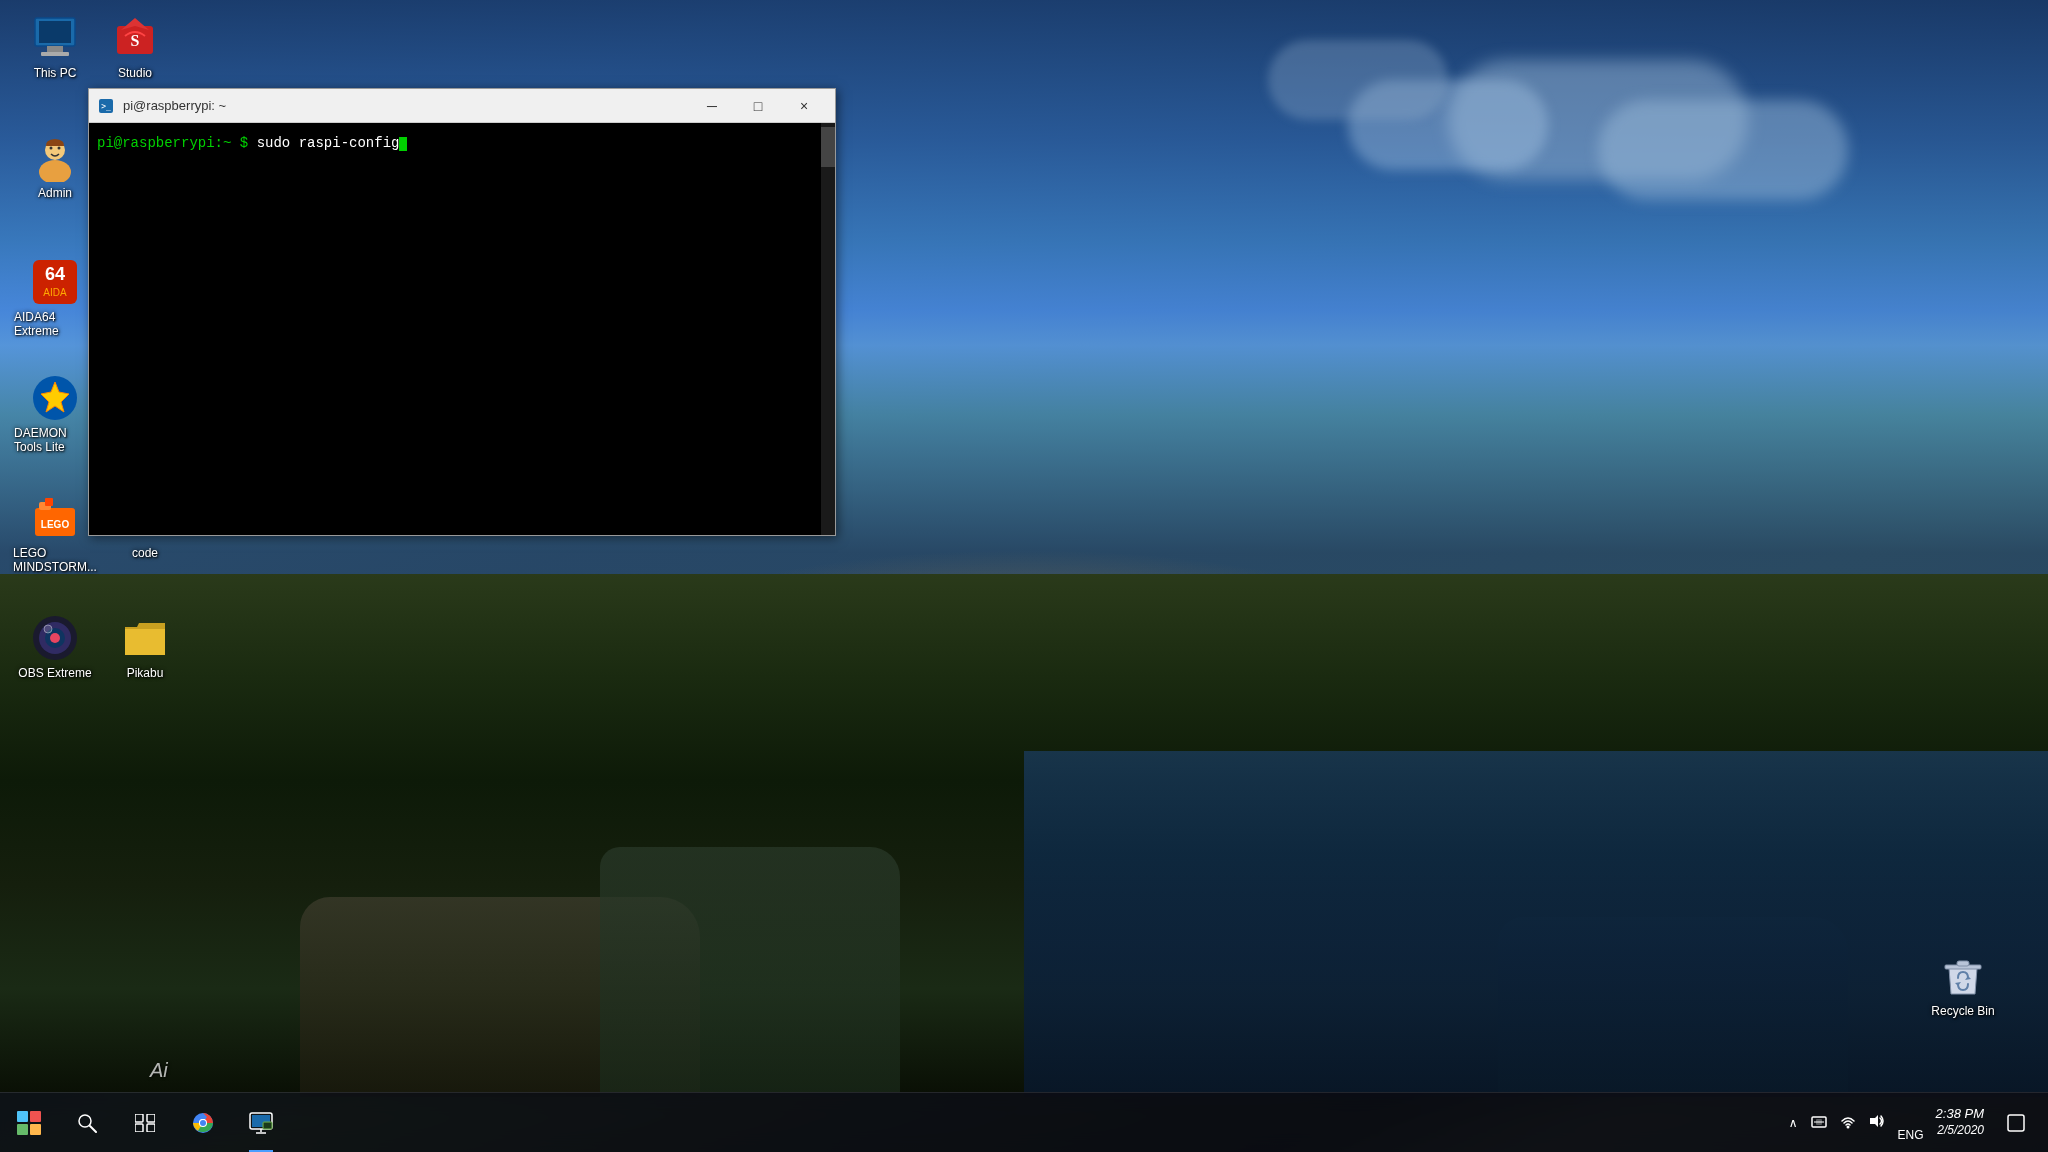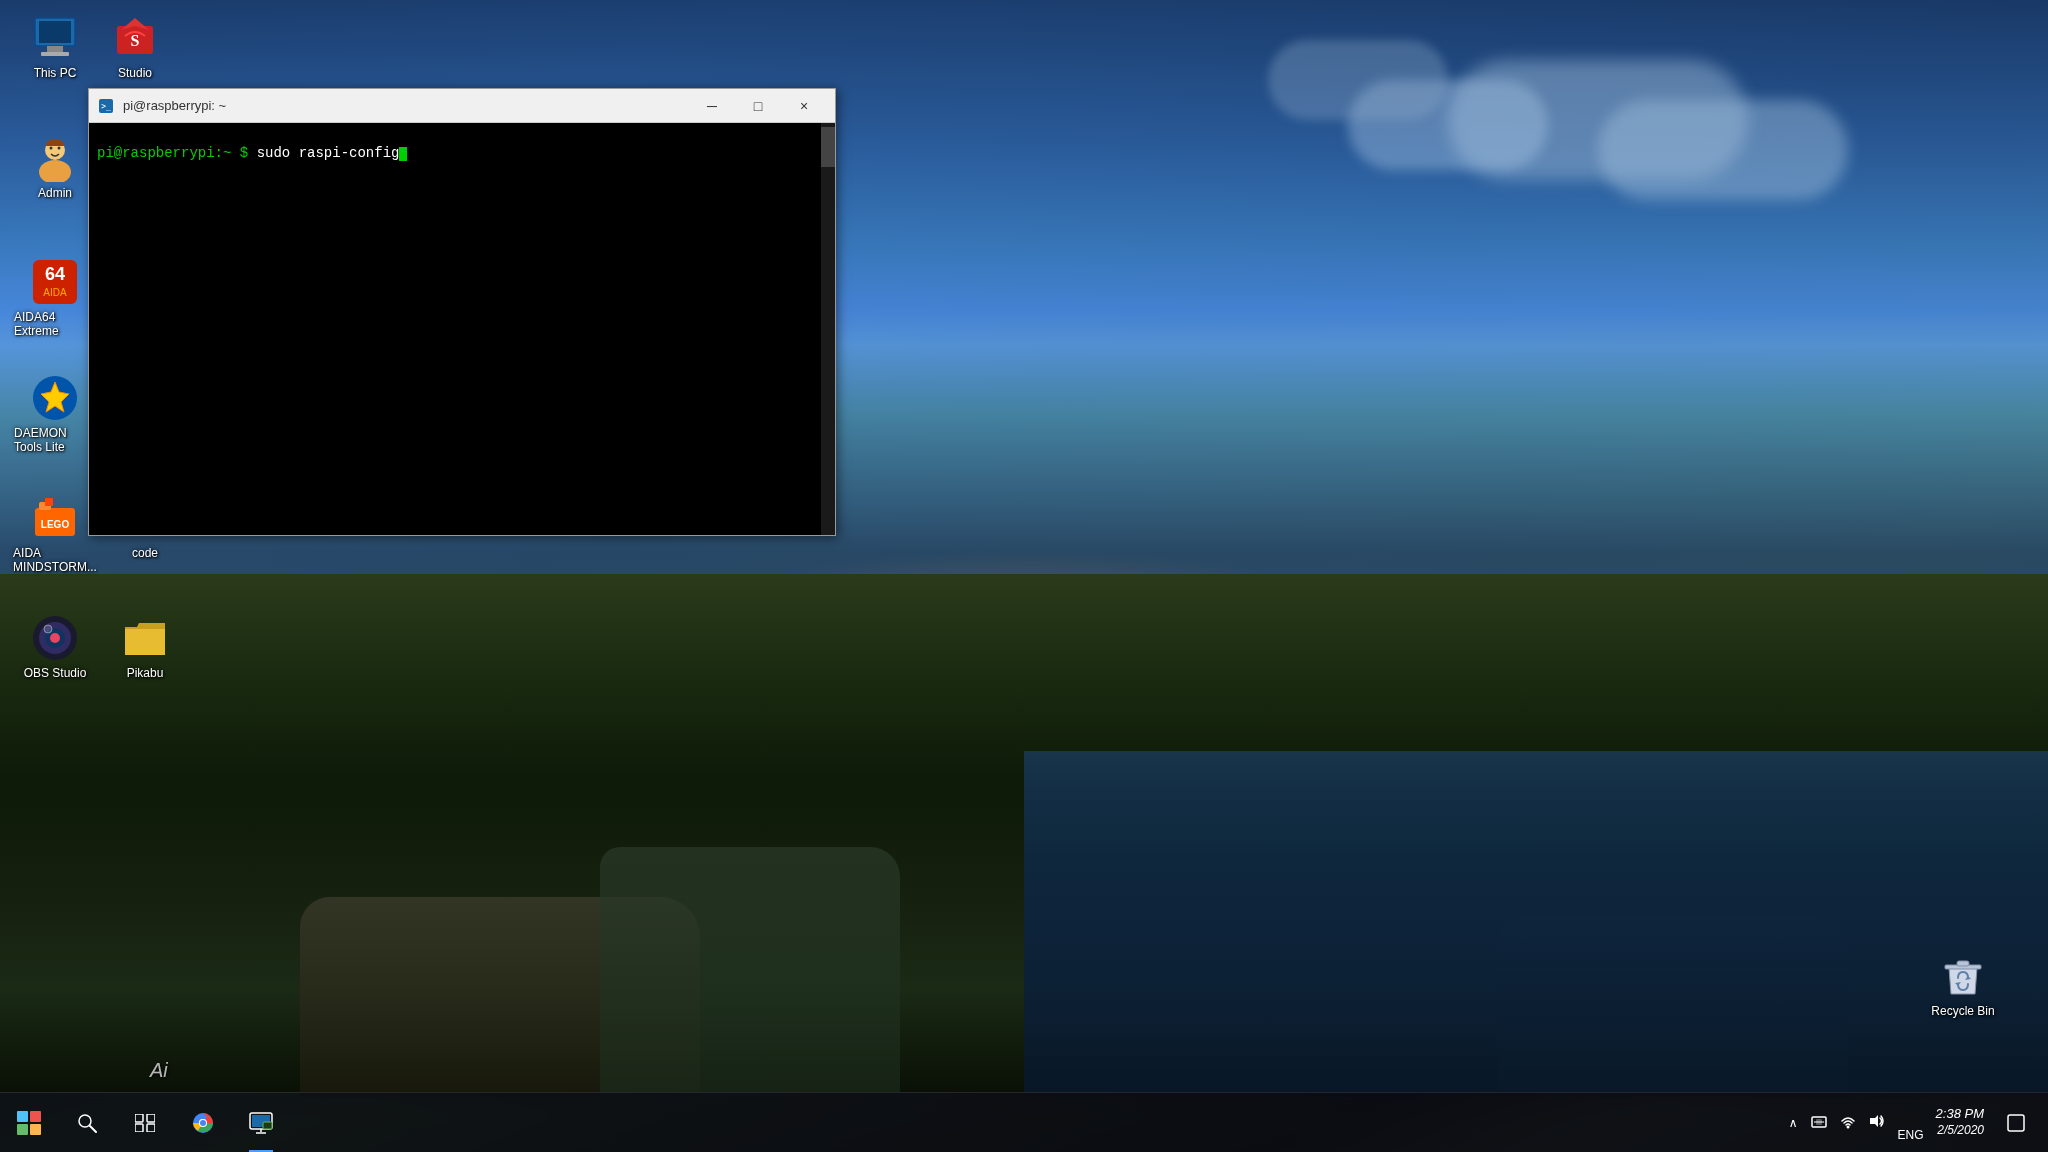--- a/index.html
+++ b/index.html
@@ -185,21 +185,21 @@
       cursor: pointer;
       font-size: 14px;
       color: #333;
       background: transparent;
       border: none;
     }
 
     #terminal-body {
       flex: 1;
       background: #000;
-      padding: 22px 8px;
+      padding: 12px 8px;
       font-family: 'Consolas', 'Courier New', monospace;
       font-size: 14px;
       overflow: hidden;
       position: relative;
     }
 
     #terminal-scrollbar {
       position: absolute;
       right: 0;
       top: 0;
@@ -415,21 +415,21 @@
 
   <div id="icon-lego" class="desktop-icon">
     <div class="icon-img">
       <svg width="48" height="48" viewBox="0 0 48 48">
         <rect x="4" y="14" width="40" height="28" rx="3" fill="#ff6600"></rect>
         <rect x="8" y="8" width="12" height="8" rx="2" fill="#ff8833"></rect>
         <rect x="14" y="4" width="8" height="8" rx="1" fill="#ff4400"></rect>
         <text x="24" y="34" text-anchor="middle" fill="white" font-size="10" font-weight="bold">LEGO</text>
       </svg>
     </div>
-    <span class="icon-label">AIDA MINDSTORM...</span>
+    <span class="icon-label">LEGO MINDSTORM...</span>
   </div>
 
   <div id="icon-code" class="desktop-icon">
     <div class="icon-img">
       <svg width="44" height="38" viewBox="0 0 44 38">
         <path d="M2,8 L14,8 L16,4 L42,4 L42,36 L2,36 Z" fill="#b8b830"></path>
         <path d="M2,10 L42,10 L42,36 L2,36 Z" fill="#d4d040"></path>
       </svg>
     </div>
     <span class="icon-label">code</span>
@@ -438,21 +438,21 @@
   <div id="icon-obs" class="desktop-icon">
     <div class="icon-img">
       <svg width="48" height="48" viewBox="0 0 48 48">
         <circle cx="24" cy="24" r="22" fill="#1a1a2e"></circle>
         <circle cx="24" cy="24" r="16" fill="#302b63"></circle>
         <circle cx="24" cy="24" r="10" fill="#0f3460"></circle>
         <circle cx="24" cy="24" r="5" fill="#e94560"></circle>
         <circle cx="17" cy="15" r="4" fill="rgba(255,255,255,0.15)" stroke="rgba(255,255,255,0.4)" stroke-width="1"></circle>
       </svg>
     </div>
-    <span class="icon-label">OBS Studio</span>
+    <span class="icon-label">OBS Extreme</span>
   </div>
 
   <div id="icon-pikabu" class="desktop-icon">
     <div class="icon-img">
       <svg width="44" height="38" viewBox="0 0 44 38">
         <path d="M2,8 L14,8 L16,4 L42,4 L42,36 L2,36 Z" fill="#c8a020"></path>
         <path d="M2,10 L42,10 L42,36 L2,36 Z" fill="#e8bc30"></path>
       </svg>
     </div>
     <span class="icon-label">Pikabu</span>

